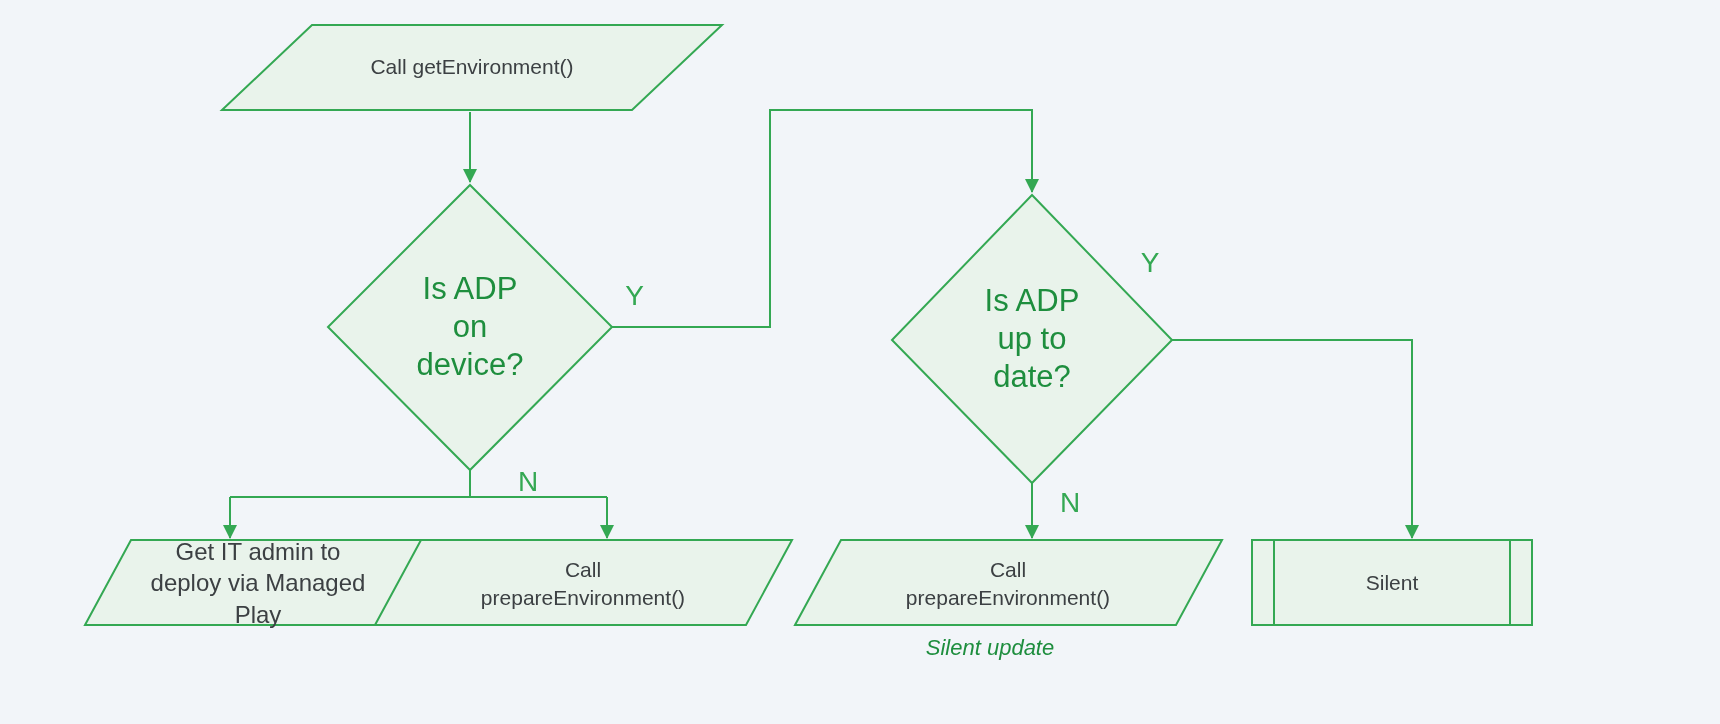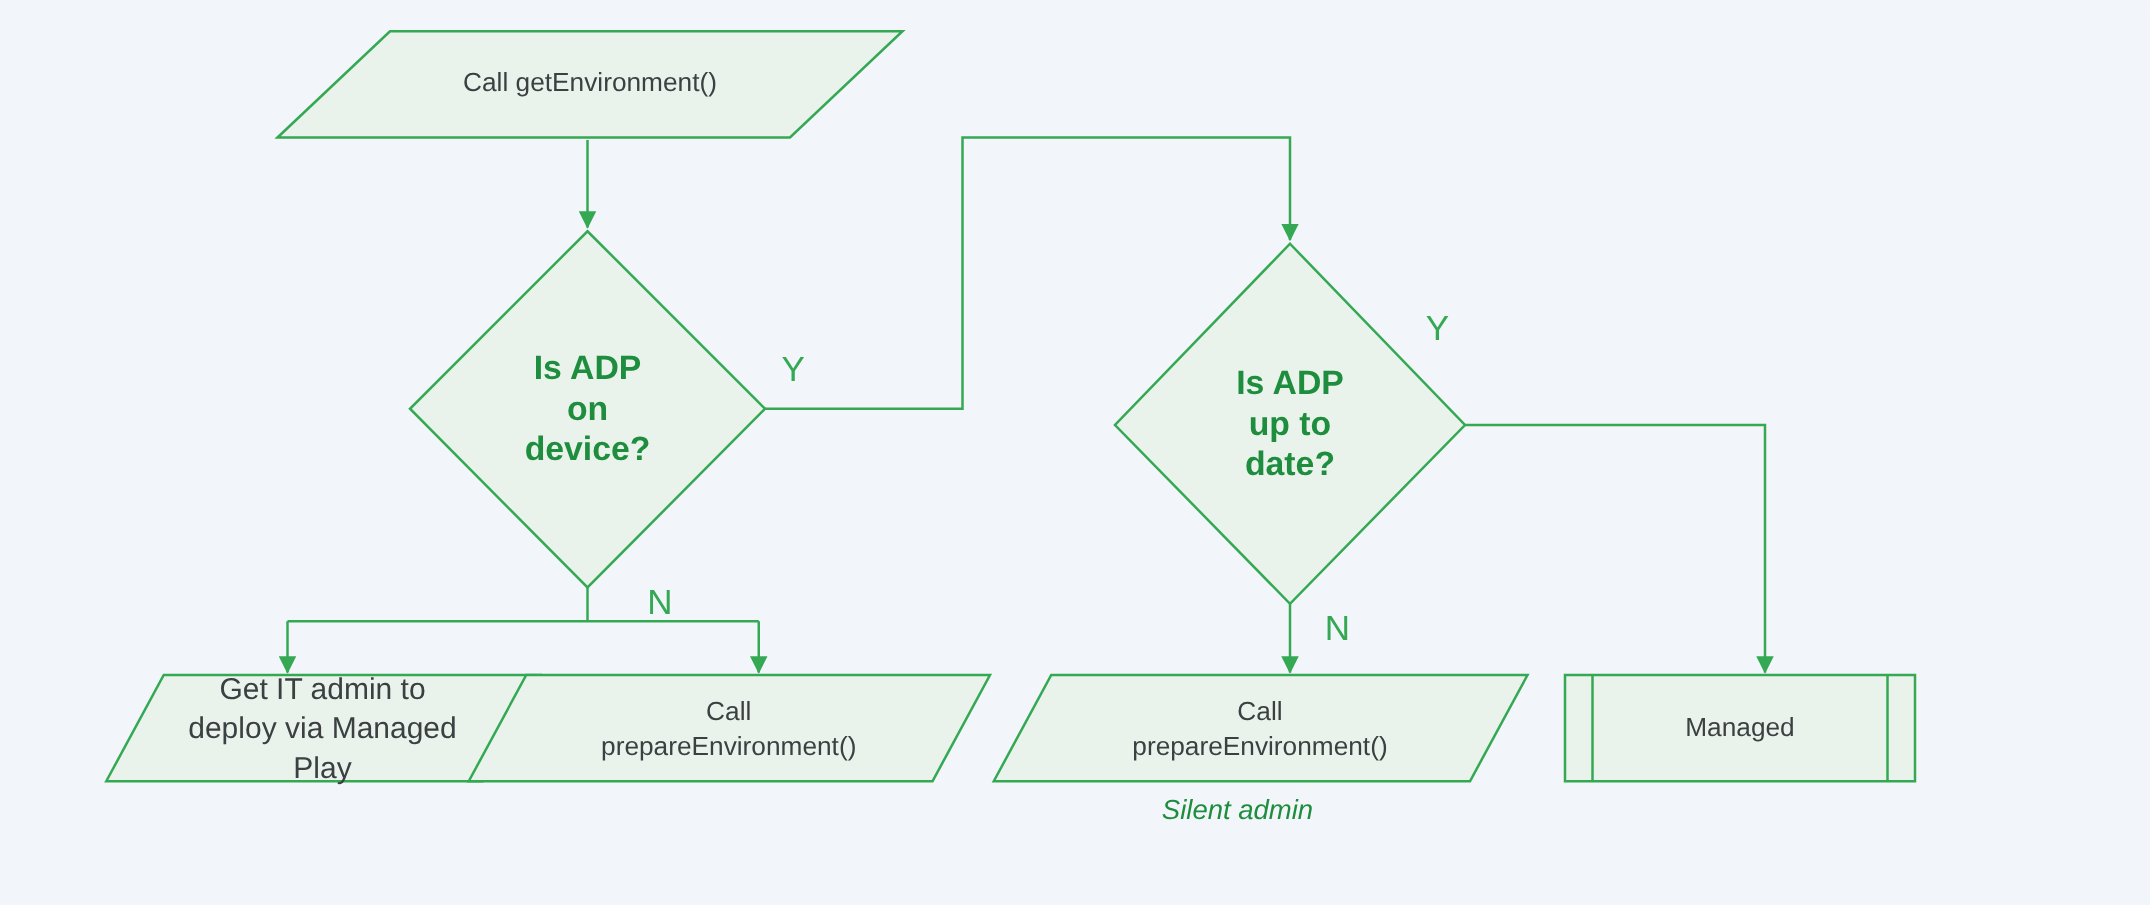--- a/index.html
+++ b/index.html
@@ -37,22 +37,22 @@
     white-space: pre-line;
     pointer-events: none;
   }
   .node-label {
     font-size: 21px;
     color: var(--text, #3c4043);
     line-height: 1.32;
   }
   .node-label.small { font-size: 24px; line-height: 1.3; }
   .decision-label {
-    font-size: 27px;
-    font-weight: bold;
+    font-size: 31px;
+    font-weight: normal;
     color: var(--decision_text, #1e8e3e);
     line-height: 1.22;
   }
   .edge-label {
     font-size: 28px;
     color: var(--stroke, #34a853);
   }
   .annotation {
     font-size: 22px;
     font-style: italic;
@@ -112,17 +112,17 @@
   <div class="label node-label small" style="left:150px; top:543px; width:216px; height:80px;">Get IT admin to
 deploy via Managed
 Play</div>
 
   <div class="label node-label" style="left:448px; top:545px; width:270px; height:78px;">Call
 prepareEnvironment()</div>
 
   <div class="label node-label" style="left:873px; top:545px; width:270px; height:78px;">Call
 prepareEnvironment()</div>
 
-  <div class="label node-label" style="left:1292px; top:543px; width:200px; height:80px;">Managed</div>
+  <div class="label node-label" style="left:1292px; top:543px; width:200px; height:80px;">Silent</div>
 
-  <div class="label annotation" style="left:880px; top:633px; width:220px; height:30px;">Silent admin</div>
+  <div class="label annotation" style="left:880px; top:633px; width:220px; height:30px;">Silent update</div>
 
 </div>
 
 </body></html>

